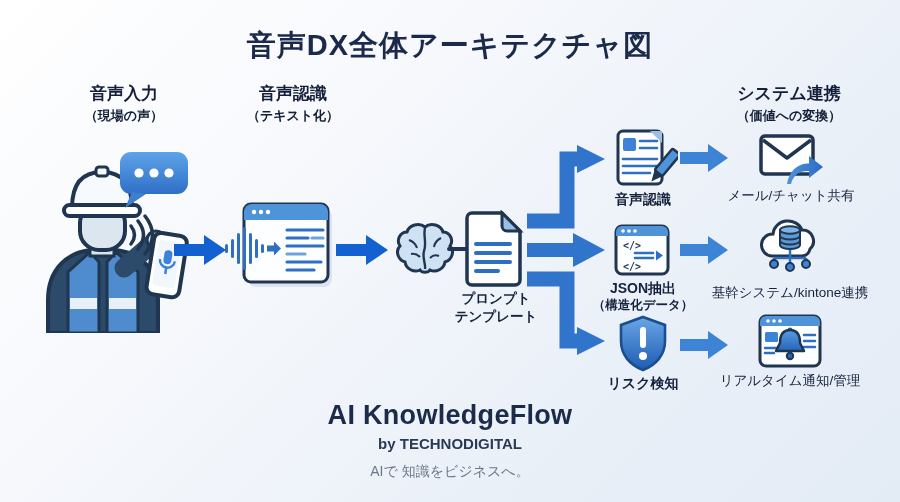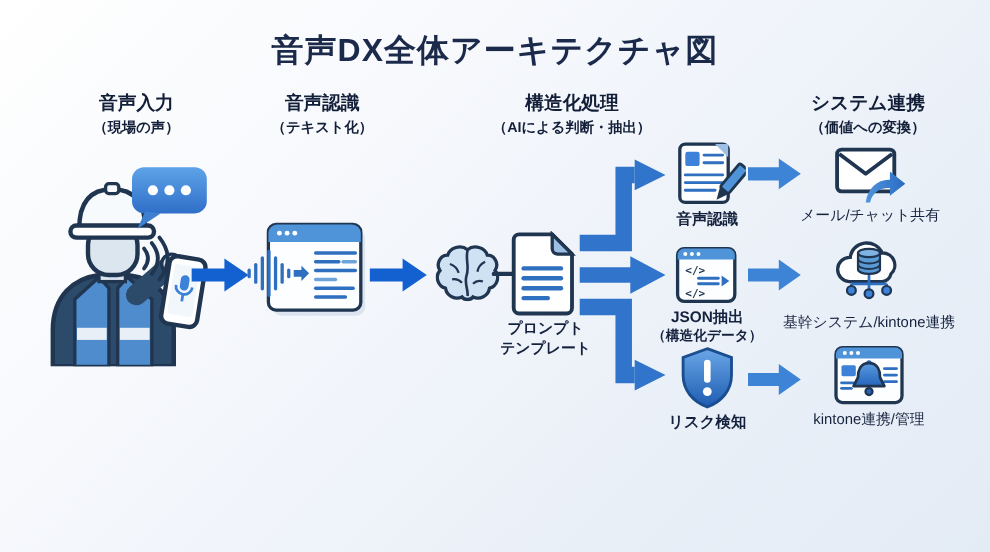--- a/index.html
+++ b/index.html
@@ -56,24 +56,20 @@
   <div class="abs title">音声DX全体アーキテクチャ図</div>
 
   <div class="abs col-head" style="left:49px;top:82px;width:150px;">
     <span class="l">音声入力</span>
     <span class="s">（現場の声）</span>
   </div>
   <div class="abs col-head" style="left:218px;top:82px;width:150px;">
     <span class="l">音声認識</span>
     <span class="s">（テキスト化）</span>
   </div>
-  <div class="abs col-head" style="left:422px;top:82px;width:196px;">
-    <span class="l">構造化処理</span>
-    <span class="s">（AIによる判断・抽出）</span>
-  </div>
   <div class="abs col-head" style="left:700px;top:82px;width:178px;">
     <span class="l">システム連携</span>
     <span class="s">（価値への変換）</span>
   </div>
 
   <svg class="abs" style="left:28px;top:148px;" width="175" height="185" viewBox="0 0 175 185">
 
     <path d="M20,185 V152 C20,120 40,105 62,102 L88,102 C112,105 130,120 130,152 V185 Z" fill="#2c4a69" stroke="#1f3550" stroke-width="4"></path>
 
     <path d="M40,185 V124 L62,104 L71,114 V185 Z" fill="#4f8ccd" stroke="#1f3550" stroke-width="3"></path>
@@ -282,16 +278,21 @@
       <line x1="47" y1="22" x2="58" y2="22"></line>
       <line x1="47" y1="28" x2="58" y2="28"></line>
       <line x1="47" y1="34" x2="58" y2="34"></line>
     </g>
     <g>
       <circle cx="33" cy="17" r="2.4" fill="#2465bb"></circle>
       <path d="M33,17 c-8,0 -10,7 -10,13 l-4,8 h28 l-4,-8 c0,-6 -2,-13 -10,-13 Z" fill="url(#bellGrad)" stroke="#1f3550" stroke-width="2.5" stroke-linejoin="round"></path>
       <circle cx="33" cy="43" r="3.2" fill="#2465bb" stroke="#1f3550" stroke-width="2"></circle>
     </g>
   </svg>
-  <div class="abs out-label" style="left:708px;top:373px;width:164px;">kintone連携/管理</div>
-
+  <div class="abs out-label" style="left:708px;top:373px;width:164px;">リアルタイム通知/管理</div>
+
+  <div class="abs branding">
+    <div class="product">AI KnowledgeFlow</div>
+    <div class="company">by TECHNODIGITAL</div>
+    <div class="tagline">AIで 知識をビジネスへ。</div>
+  </div>
 
 </div>
 
 </body></html>

